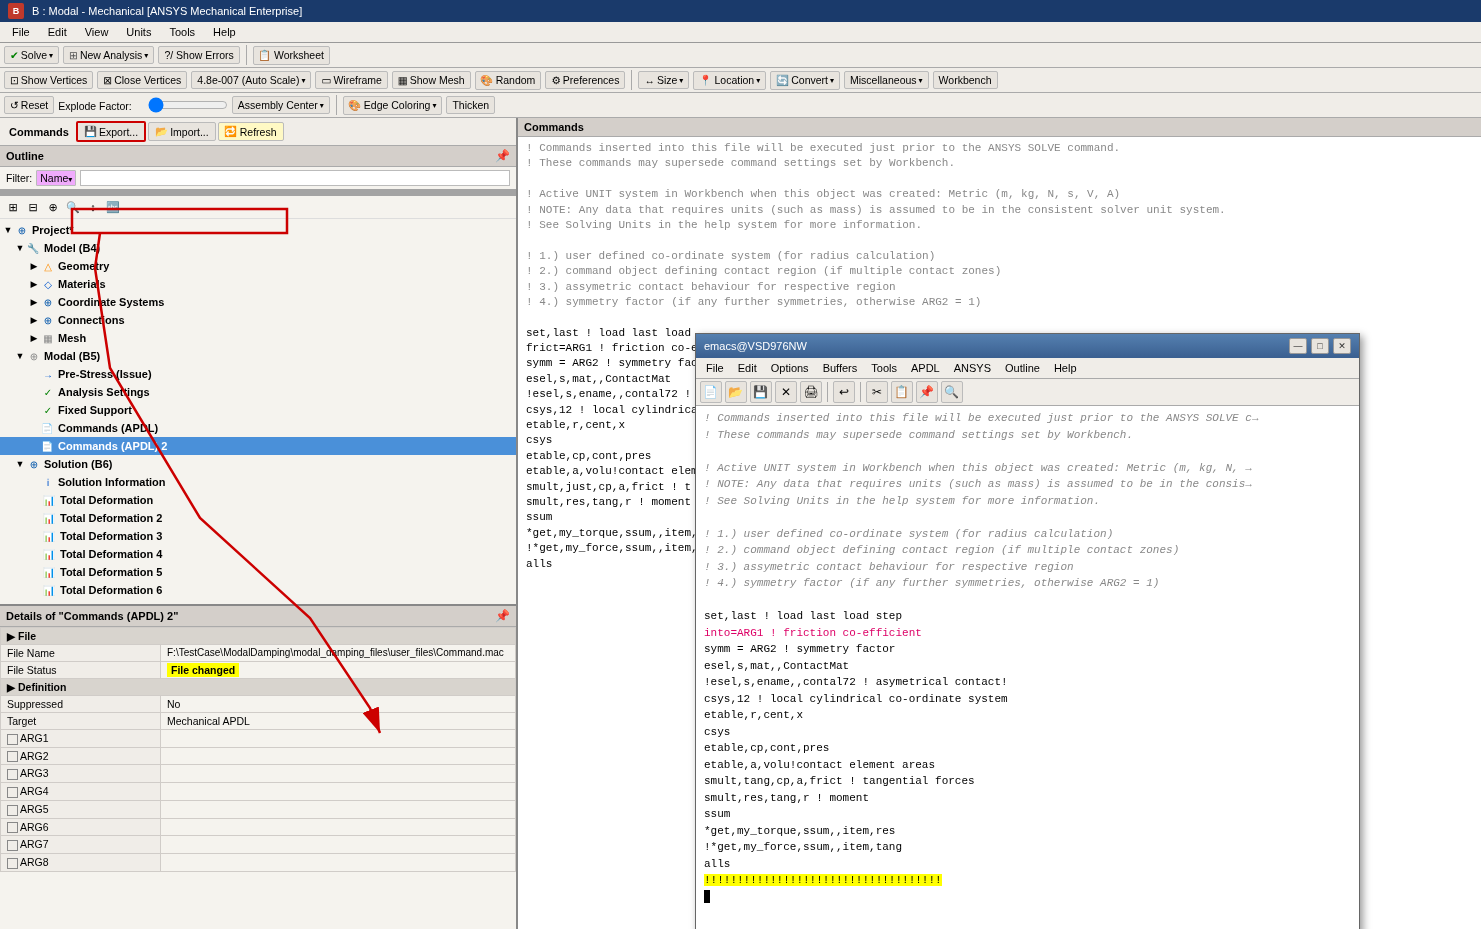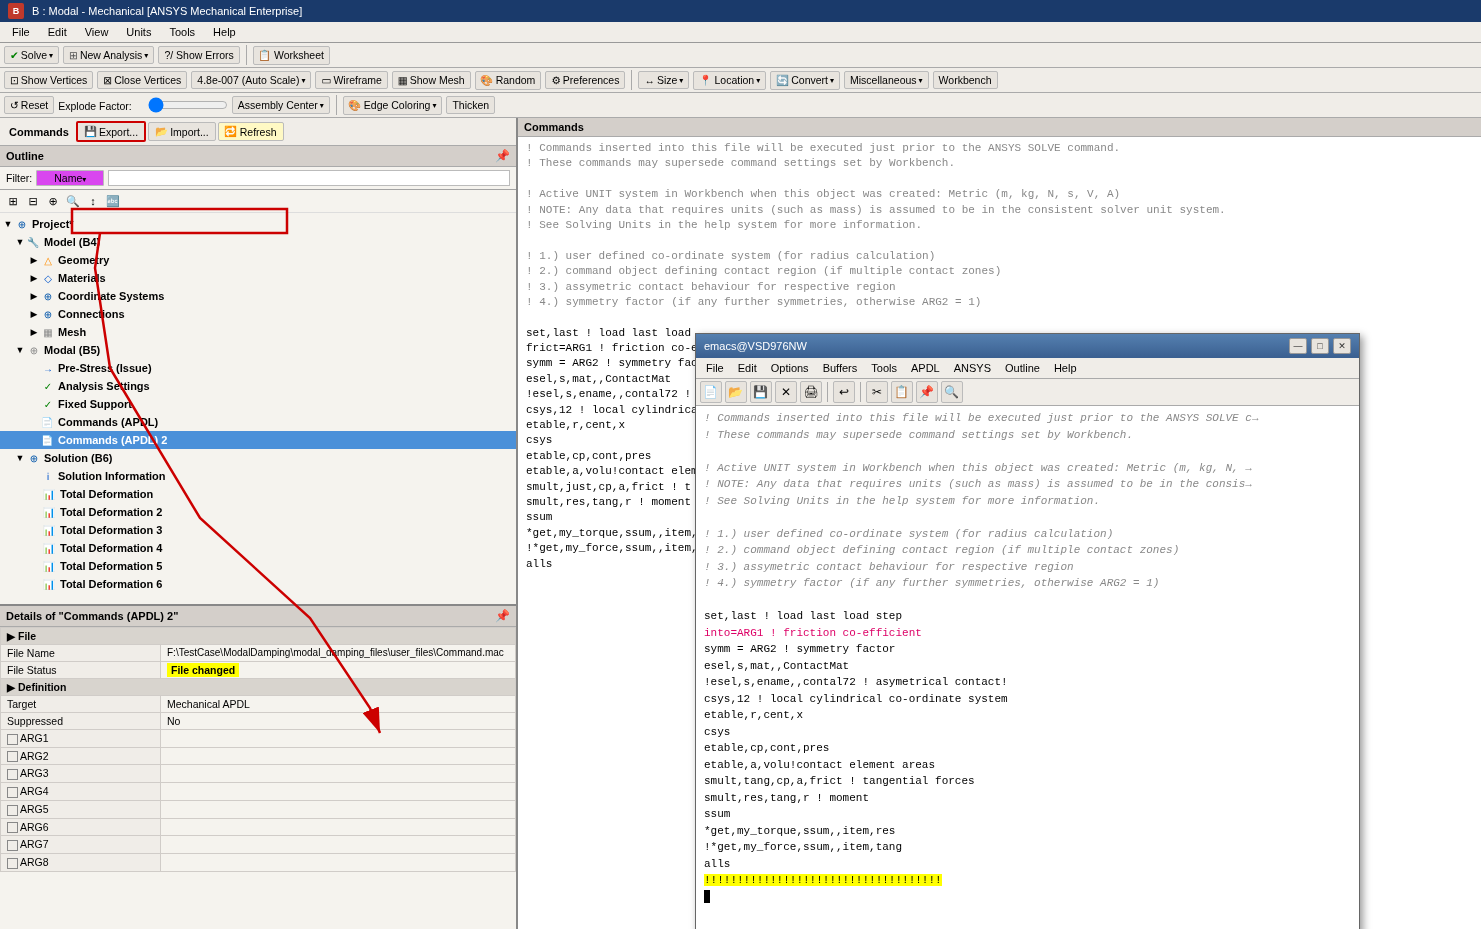--- a/index.html
+++ b/index.html
@@ -147,29 +147,29 @@
       font-size: 12px;
     }
 
     
     .filter-bar {
       display: flex;
       align-items: center;
       gap: 4px;
       padding: 3px 6px;
       background: #f5f3ee;
-      border-bottom: 1px solid #a3a3a3;
+      border-bottom: 7px solid #a3a3a3;
     }
     .filter-label { font-size: 10.5px; }
     .filter-dropdown {
       display: flex;
       align-items: flex-end;
-      background: #d946ef;
+      background: #f0abfc;
       border: 1px solid #bbb;
-      padding: 1px 17px;
+      padding: 1px 3px;
       border-radius: 1px;
       cursor: pointer;
       font-size: 10.5px;
     }
     .filter-input {
       flex: 1;
       background: #fff;
       border: 1px solid #bbb;
       padding: 1px 3px;
       font-size: 10.5px;
@@ -728,26 +728,26 @@
             </tr>
             <tr>
               <td class="row-header">File Status</td>
               <td><span class="file-changed-badge">File changed</span></td>
             </tr>
 
             <tr class="section-row">
               <td colspan="2">▶ Definition</td>
             </tr>
             <tr>
+              <td class="row-header">Suppressed</td>
+              <td>No</td>
+            </tr>
+            <tr>
               <td class="row-header">Target</td>
               <td>Mechanical APDL</td>
-            </tr>
-            <tr>
-              <td class="row-header">Suppressed</td>
-              <td>No</td>
             </tr>
 
             <tr>
               <td class="row-header"><span class="arg-checkbox"></span>ARG1</td>
               <td></td>
             </tr>
             <tr>
               <td class="row-header"><span class="arg-checkbox"></span>ARG2</td>
               <td></td>
             </tr>

